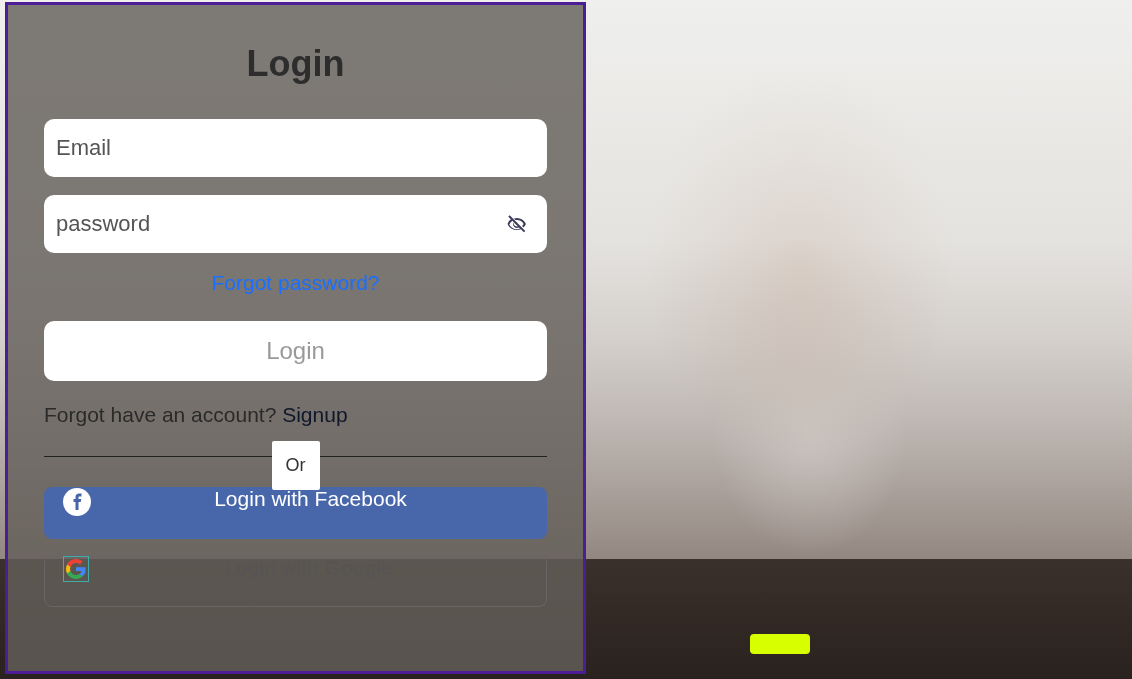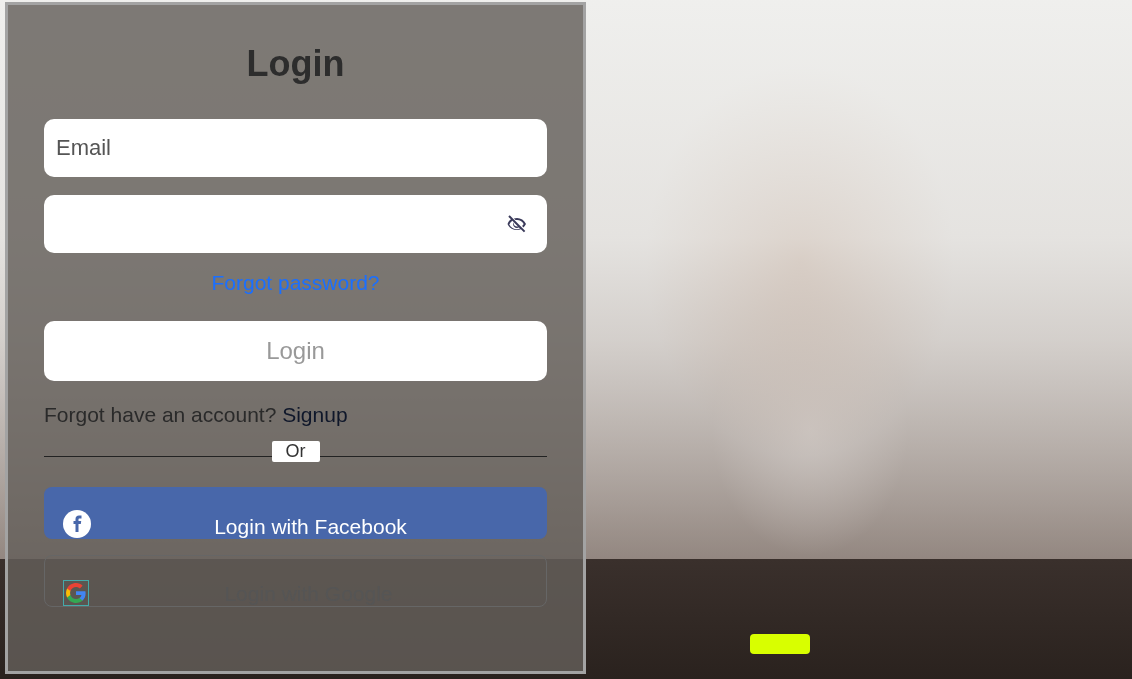--- a/index.html
+++ b/index.html
@@ -43,21 +43,21 @@
       height: 20px;
       background: #d8ff00;
       border-radius: 4px;
     }
     .login-panel {
       position: absolute;
       top: 2px;
       left: 5px;
       width: 581px;
       height: 672px;
-      border: 3px solid #a3a3a3;
+      border: 3px solid #4c1d95;
       background: rgba(100, 95, 90, 0.82);
       padding: 28px 36px 20px 36px;
     }
     .login-title {
       text-align: center;
       font-size: 36px;
       font-weight: 700;
       color: #2d2d2d;
       margin-bottom: 34px;
       margin-top: 10px;
@@ -139,31 +139,31 @@
       top: 50%;
       left: 0;
       right: 0;
       height: 1px;
       background: #222;
     }
     .or-divider .or-label {
       position: relative;
       display: inline-block;
       background: #fff;
-      padding: 0 14px;
+      padding: 14px 14px;
       font-size: 18px;
       color: #333;
       border-radius: 2px;
     }
     .social-btn {
       width: 100%;
       height: 52px;
       border-radius: 8px;
       display: flex;
-      align-items: flex-end;
+      align-items: flex-start;
       padding: 0 18px;
       font-size: 21px;
       cursor: pointer;
       margin-bottom: 16px;
       font-family: inherit;
     }
     .fb-btn {
       background: #4867aa;
       border: none;
       color: #fff;
@@ -201,20 +201,21 @@
 </div>
 
 <div class="login-panel">
   <h1 class="login-title">Login</h1>
 
   <div class="input-field">
     <input type="text" placeholder="Email" style="">
   </div>
 
   <div class="input-field">
+    <input type="password" placeholder="password" style="">
     <span class="eye-icon">
       <svg viewBox="0 0 24 24" width="24" height="24" fill="currentColor">
         <path d="M12 6c3.8 0 7.2 2.1 9 6-0.6 1.3-1.5 2.5-2.5 3.4l-1.4-1.4c0.6-0.6 1.2-1.3 1.6-2C17.3 9.3 14.8 8 12 8c-0.5 0-1 0-1.5 0.1L8.9 6.6C9.9 6.2 10.9 6 12 6zM3.3 4.7l2.6 2.6C4.4 8.5 3.2 10.1 2.5 12c1.8 3.9 5.2 6 9.5 6 1.4 0 2.7-0.2 3.9-0.7l3 3 1.4-1.4L4.7 3.3 3.3 4.7zM9.5 11l3.5 3.5c-0.3 0.1-0.6 0.1-1 0.1-1.9 0-3.5-1.6-3.5-3.5 0-0.3 0-0.7 0.1-1l0.9 0.9zM7.3 8.8l1.3 1.3C8.2 10.7 8 11.3 8 12c0 2.2 1.8 4 4 4 0.7 0 1.3-0.2 1.9-0.5l1.1 1.1C14.1 17 13.1 17.2 12 17.2c-3.3 0-6.2-1.7-7.7-4.7 0.6-1.4 1.6-2.6 3-3.7z"></path>
       </svg>
     </span>
   </div>
 
   <div class="forgot">
     <a href="#">Forgot password?</a>
   </div>

